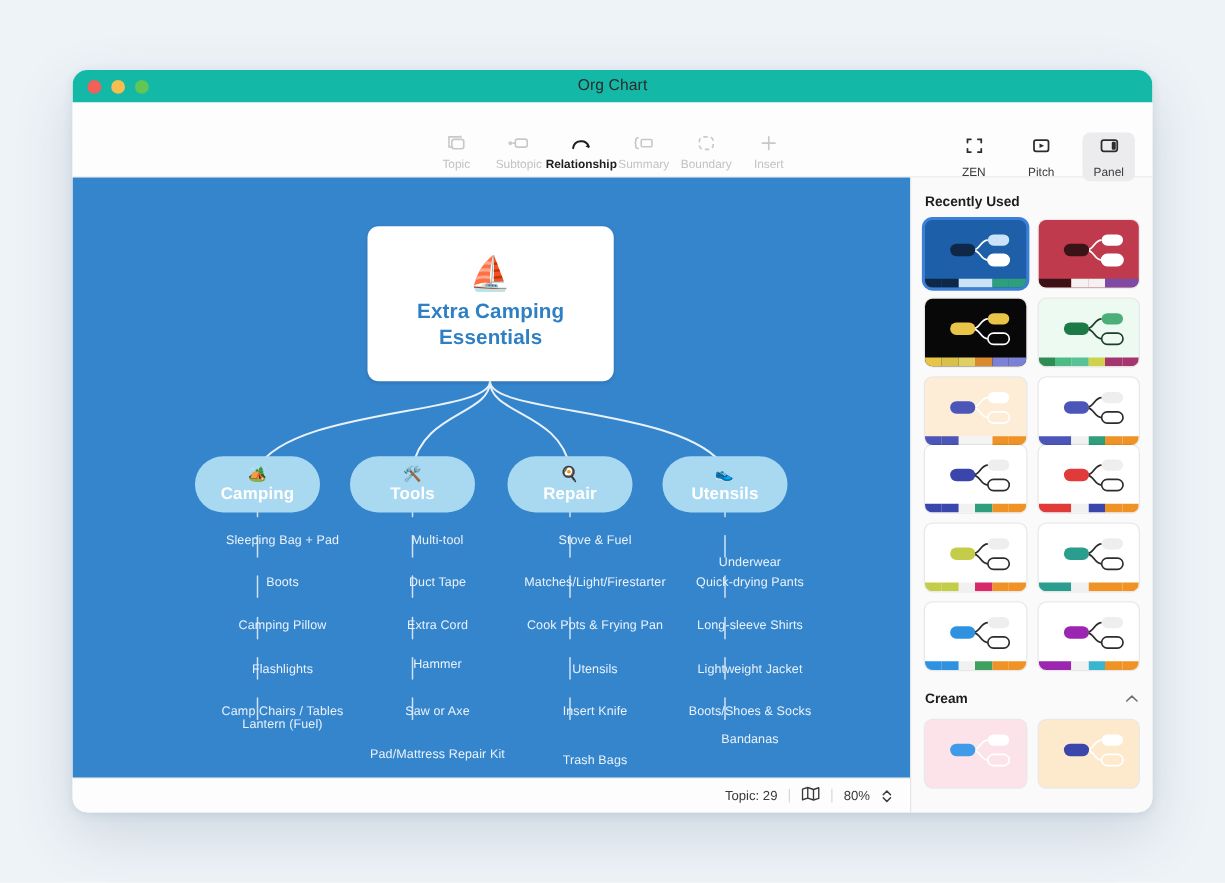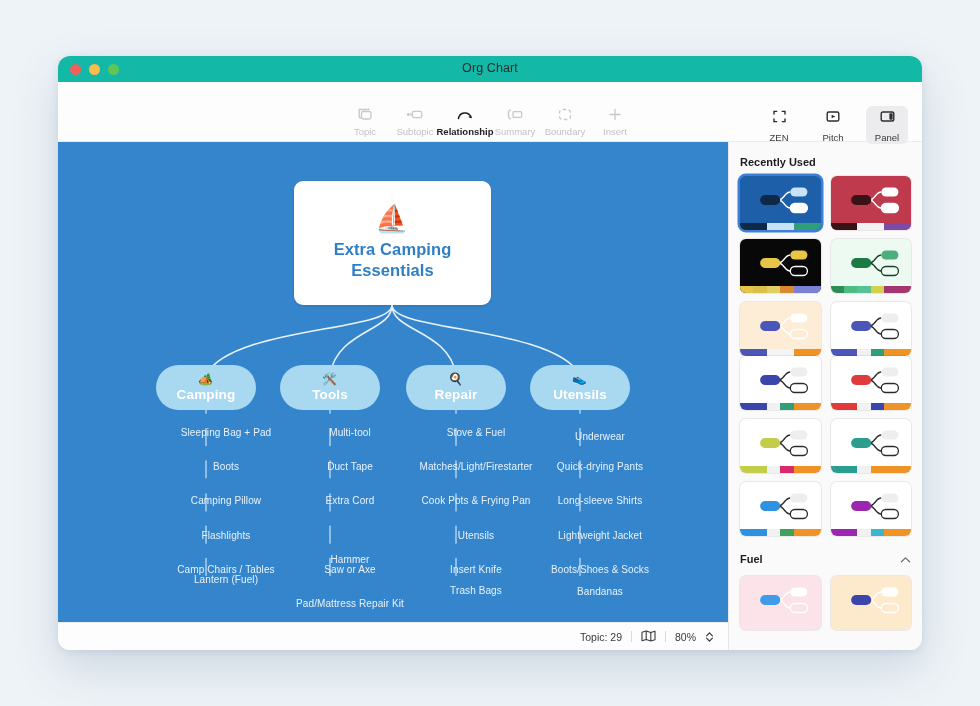--- a/index.html
+++ b/index.html
@@ -357,44 +357,44 @@
         </div>
 
         <div class="branch" style="left:272px">
           <div class="branch-pill">
             <span class="branch-emoji">🛠️</span>
             <span class="branch-label">Tools</span>
           </div>
           <div class="leaf" style="top:285px">Multi-tool</div>
           <div class="leaf" style="top:319px">Duct Tape</div>
           <div class="leaf" style="top:353px">Extra Cord</div>
-          <div class="leaf" style="top:412px">Hammer</div>
+          <div class="leaf" style="top:384px">Hammer</div>
           <div class="leaf" style="top:422px">Saw or Axe</div>
           <div class="leaf" style="top:456px">Pad/Mattress Repair Kit</div>
         </div>
 
         <div class="branch" style="left:398px">
           <div class="branch-pill">
             <span class="branch-emoji">🍳</span>
             <span class="branch-label">Repair</span>
           </div>
           <div class="leaf" style="top:285px">Stove &amp; Fuel</div>
           <div class="leaf" style="top:319px">Matches/Light/Firestarter</div>
           <div class="leaf" style="top:353px">Cook Pots &amp; Frying Pan</div>
           <div class="leaf" style="top:388px">Utensils</div>
           <div class="leaf" style="top:422px">Insert Knife</div>
-          <div class="leaf" style="top:443px">Trash Bags</div>
+          <div class="leaf" style="top:461px">Trash Bags</div>
         </div>
 
         <div class="branch" style="left:522px">
           <div class="branch-pill">
             <span class="branch-emoji">👟</span>
             <span class="branch-label">Utensils</span>
           </div>
-          <div class="leaf" style="top:289px">Underwear</div>
+          <div class="leaf" style="top:303px">Underwear</div>
           <div class="leaf" style="top:319px">Quick-drying Pants</div>
           <div class="leaf" style="top:353px">Long-sleeve Shirts</div>
           <div class="leaf" style="top:388px">Lightweight Jacket</div>
           <div class="leaf" style="top:422px">Boots/Shoes &amp; Socks</div>
           <div class="leaf" style="top:444px">Bandanas</div>
         </div>
 
       </div>
 
       <div id="statusbar">
@@ -628,21 +628,21 @@
                 <i style="background: rgb(155, 39, 176);"></i>
                 <i style="background: rgb(241, 241, 241);"></i>
                 <i style="background: rgb(58, 181, 207);"></i>
                 <i style="background: rgb(239, 147, 39);"></i>
                 <i style="background: rgb(239, 147, 39);"></i>
               </div>
             </div>
           </div>
 
         <div class="sec-head">
-          <span class="sec-title">Fuel</span>
+          <span class="sec-title">Cream</span>
           <span>
             <svg width="11" height="8" viewBox="0 0 11 8">
               <path d="M1.4 5.8 L5.5 1.9 L9.6 5.8" fill="none" stroke="#6e6e73" stroke-width="1.25" stroke-linecap="round" stroke-linejoin="round"></path>
             </svg>
           </span>
         </div>
         <div class="thumb-grid">
             <div class="thumb" style="background: rgb(251, 227, 233);">
               <svg class="tsvg" viewBox="0 0 80 54" preserveAspectRatio="none">
                 <path d="M38 24 C44 24, 44 16, 50 16" fill="none" stroke="#ffffff" stroke-width="1.4"></path>

